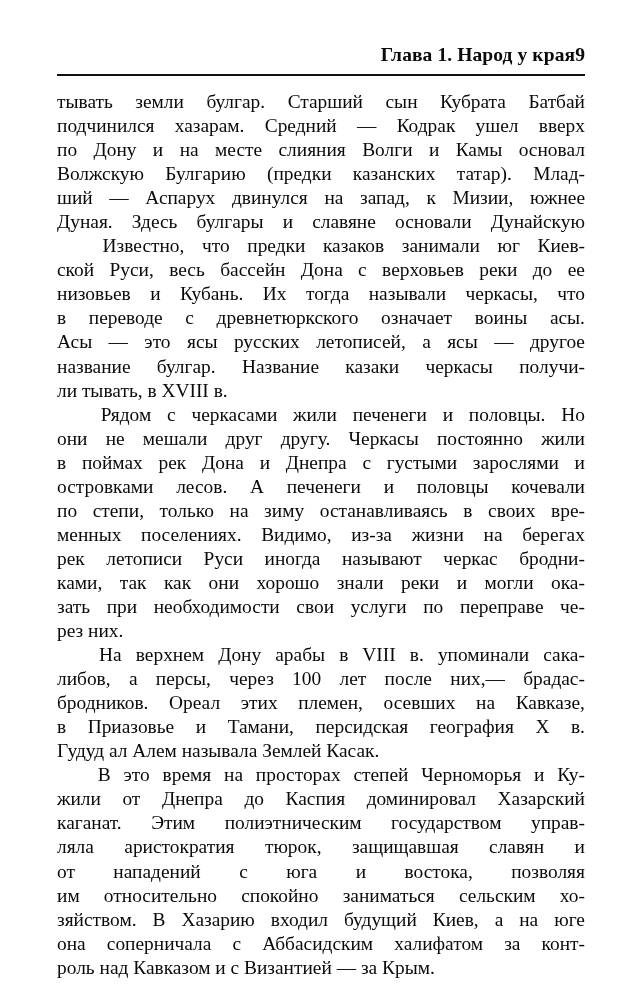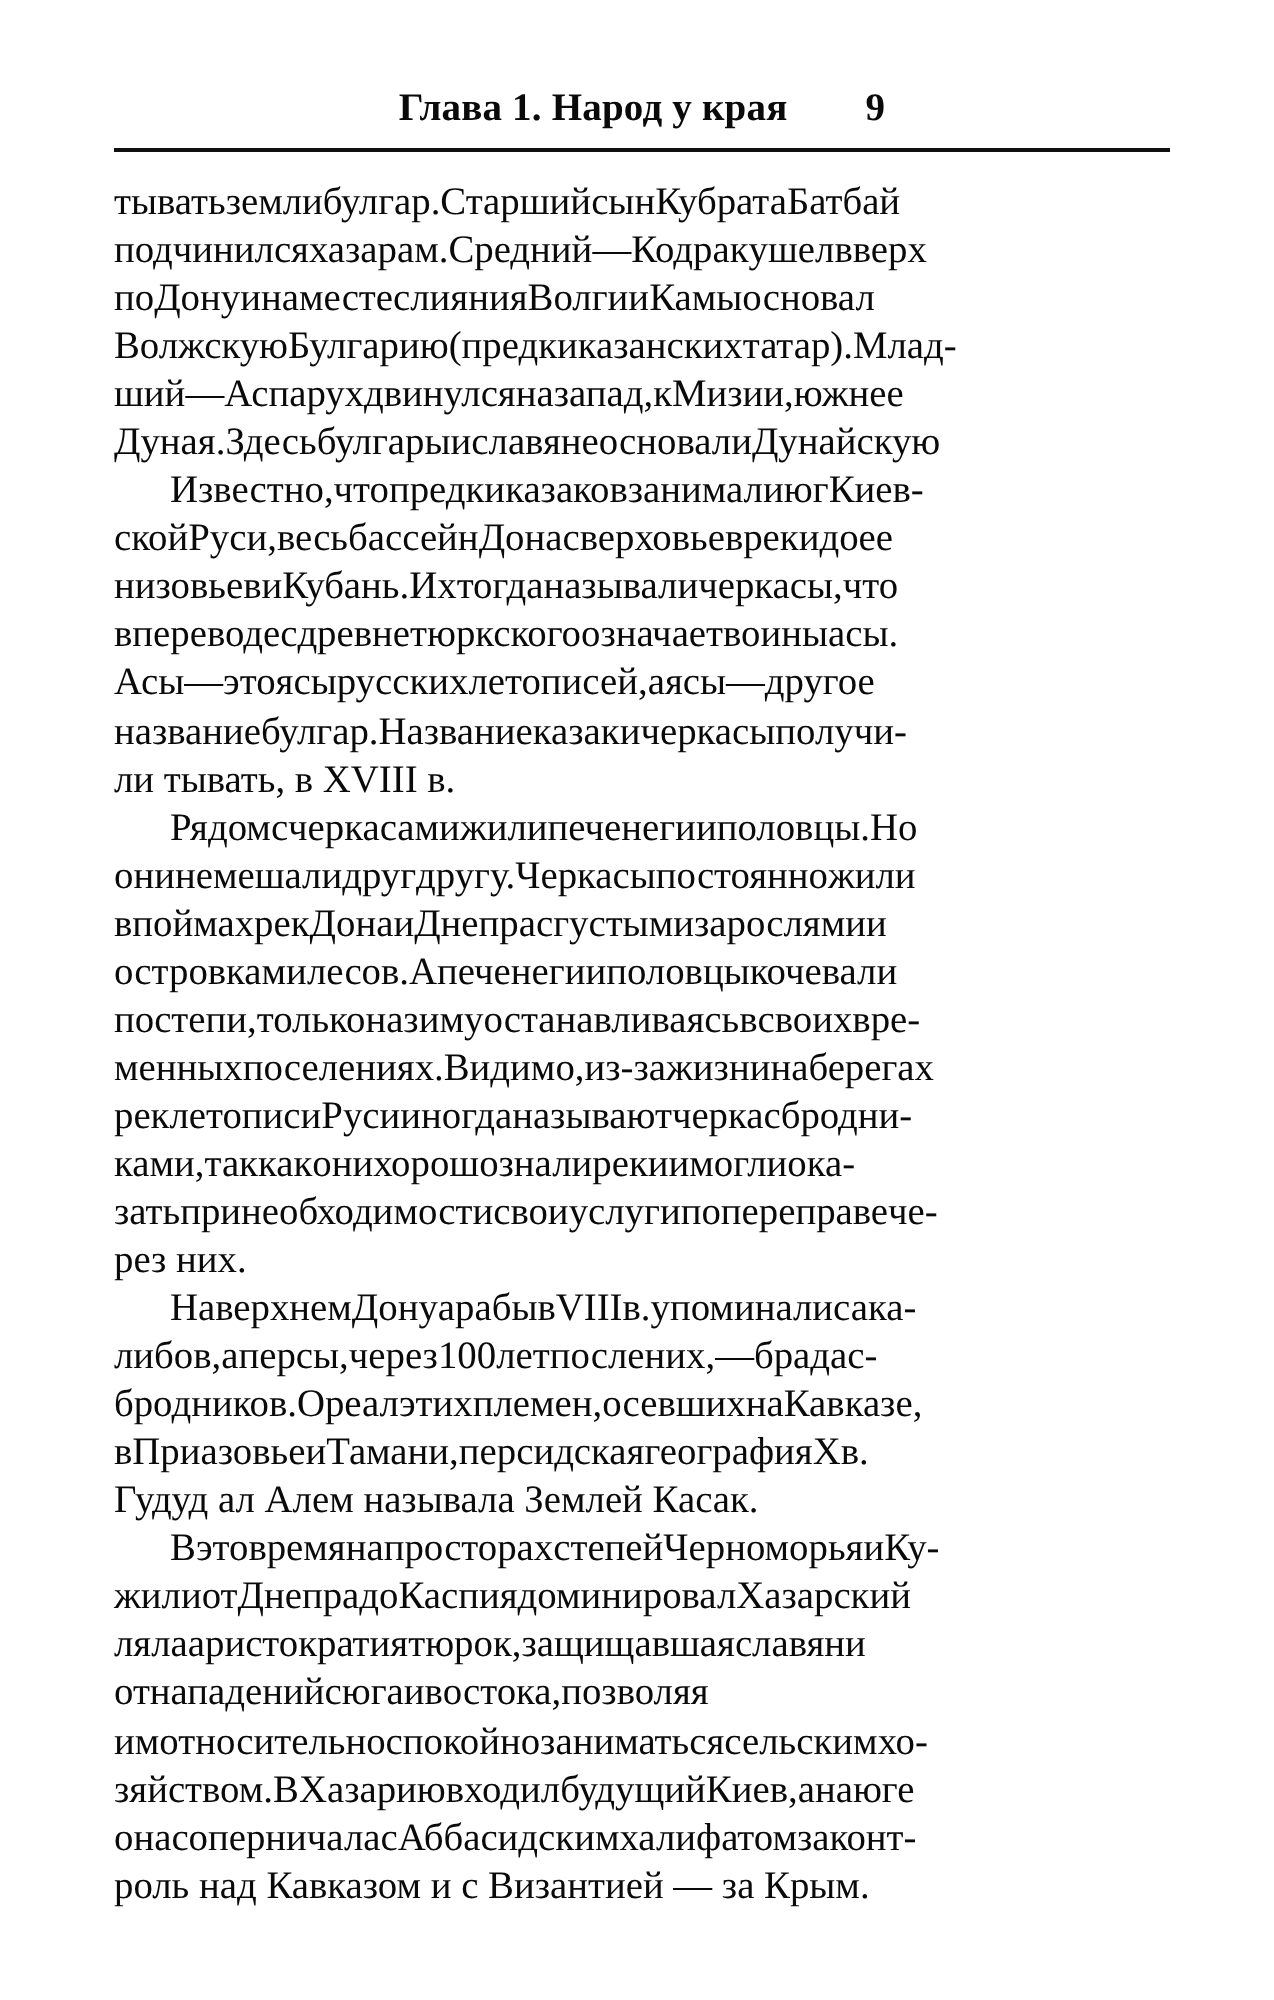--- a/index.html
+++ b/index.html
@@ -26,22 +26,21 @@
   }
 
   
   .running-head {
     position: absolute;
     left: 57px;
     top: 44px;
     width: 528px;
     display: flex;
     align-items: baseline;
-    justify-content: center;
-    gap: 39px;
+    justify-content: flex-end;
   }
   .running-head-title {
     font-size: 19.5px;
     font-weight: bold;
     letter-spacing: 0.1px;
     white-space: nowrap;
   }
   .running-head-folio {
     font-size: 19.5px;
     font-weight: bold;
@@ -72,20 +71,21 @@
   .line {
     display: block;
     font-size: 19.4px;
     line-height: 24.05px;
     white-space: pre;
     height: 24.05px;
   }
   
   .line.just {
     display: flex;
+    justify-content: space-between;
     width: 100%;
   }
   .line.just > span {
     white-space: pre;
   }
   
   .line.flush {
     display: block;
   }
   .line.just.indent-pad::before {
@@ -140,20 +140,21 @@
       <p class="para">
         <span class="line just indent-pad"><span>На</span><span>верхнем</span><span>Дону</span><span>арабы</span><span>в</span><span>VIII</span><span>в.</span><span>упоминали</span><span>сака-</span></span>
         <span class="line just"><span>либов,</span><span>а</span><span>персы,</span><span>через</span><span>100</span><span>лет</span><span>после</span><span>них,—</span><span>брадас-</span></span>
         <span class="line just"><span>бродников.</span><span>Ореал</span><span>этих</span><span>племен,</span><span>осевших</span><span>на</span><span>Кавказе,</span></span>
         <span class="line just"><span>в</span><span>Приазовье</span><span>и</span><span>Тамани,</span><span>персидская</span><span>география</span><span>X</span><span>в.</span></span>
         <span class="line flush">Гудуд ал Алем называла Землей Касак.</span>
       </p>
       <p class="para">
         <span class="line just indent-pad"><span>В</span><span>это</span><span>время</span><span>на</span><span>просторах</span><span>степей</span><span>Черноморья</span><span>и</span><span>Ку-</span></span>
         <span class="line just"><span>жили</span><span>от</span><span>Днепра</span><span>до</span><span>Каспия</span><span>доминировал</span><span>Хазарский</span></span>
+        <span class="line just"><span>каганат.</span><span>Этим</span><span>полиэтническим</span><span>государством</span><span>управ-</span></span>
         <span class="line just"><span>ляла</span><span>аристократия</span><span>тюрок,</span><span>защищавшая</span><span>славян</span><span>и</span></span>
         <span class="line just"><span>от</span><span>нападений</span><span>с</span><span>юга</span><span>и</span><span>востока,</span><span>позволяя</span></span>
         <span class="line just"><span>им</span><span>относительно</span><span>спокойно</span><span>заниматься</span><span>сельским</span><span>хо-</span></span>
         <span class="line just"><span>зяйством.</span><span>В</span><span>Хазарию</span><span>входил</span><span>будущий</span><span>Киев,</span><span>а</span><span>на</span><span>юге</span></span>
         <span class="line just"><span>она</span><span>соперничала</span><span>с</span><span>Аббасидским</span><span>халифатом</span><span>за</span><span>конт-</span></span>
         <span class="line flush">роль над Кавказом и с Византией — за Крым.</span>
       </p>
     </div>
 
 </div>

